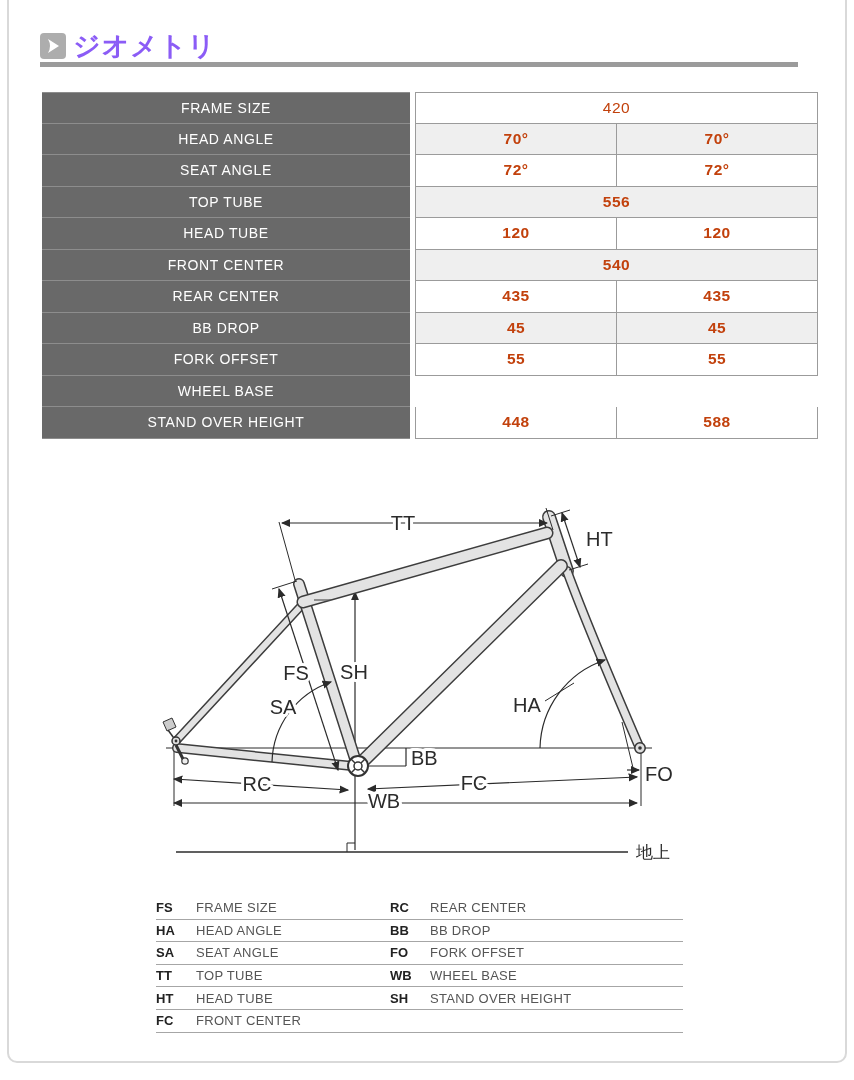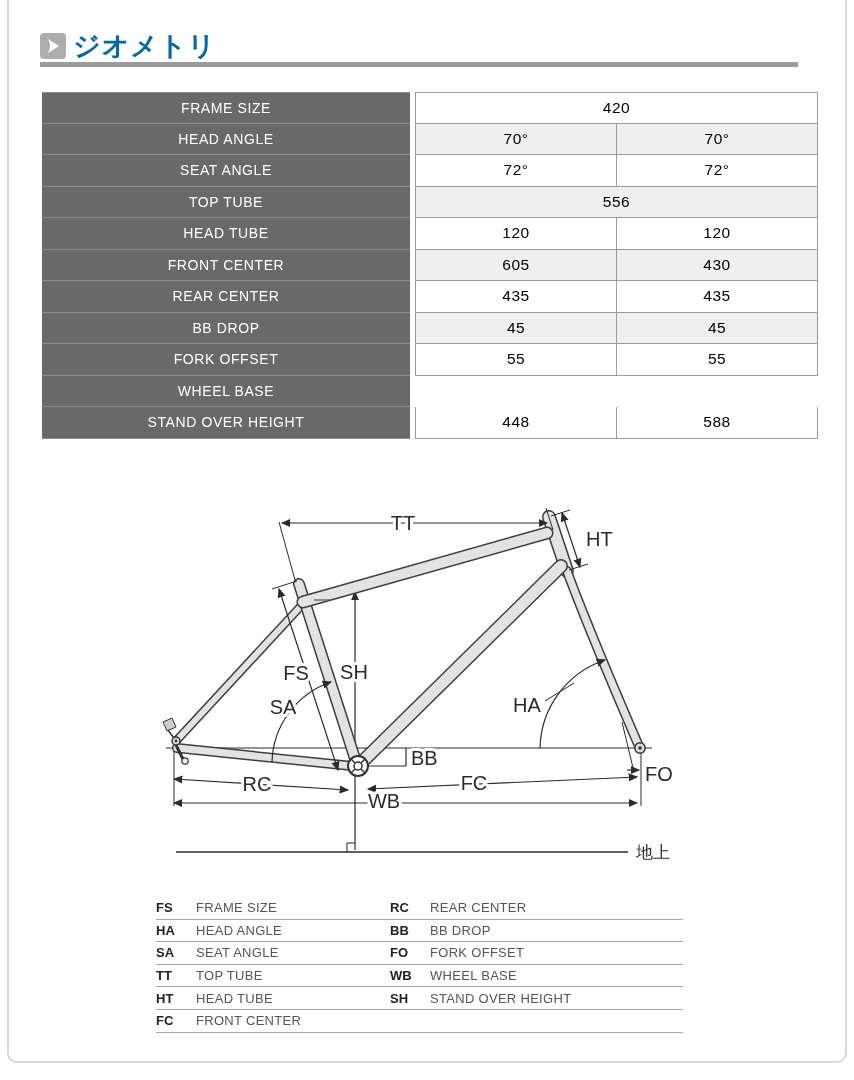--- a/index.html
+++ b/index.html
@@ -11,42 +11,42 @@
     position:absolute; left:7px; right:7px; top:-14px; bottom:17px;
     border:2px solid #d9d9d9; border-radius:10px; pointer-events:none;
   }
 
   
   .header { position:absolute; left:40px; top:28px; display:flex; align-items:center; gap:7px; }
   .title-icon {
     width:26px; height:26px; background:#adadad; border-radius:4px;
     display:flex; align-items:center; justify-content:center; flex:0 0 auto;
   }
-  .page-title { font-size:27px; font-weight:bold; color:#0369a1; letter-spacing:1px; }
+  .page-title { font-size:27px; font-weight:bold; color:#8b5cf6; letter-spacing:1px; }
   .title-rule { position:absolute; left:40px; top:62px; width:758px; height:5px; background:#9b9b9b; }
 
   
   .spec-table { position:absolute; left:42px; top:92px; width:776px; }
   .srow { display:flex; height:31.5px; }
   .slabel {
     width:368px; box-sizing:border-box; background:#696969; color:#fff;
     font-size:14px; letter-spacing:0.6px;
     display:flex; align-items:center; justify-content:center;
     border-bottom:1px solid #8d8d8d;
   }
   .srow:first-child .slabel { border-top:1px solid #8d8d8d; }
   .sgap { width:5px; background:#fff; flex:0 0 auto; }
   .svals { flex:1; display:flex; }
   .vcell {
     flex:1; box-sizing:border-box; border:1px solid #9b9b9b;
     display:flex; align-items:center; justify-content:center;
-    font-size:15.5px; color:#000000; letter-spacing:0.5px; background:#fff;
+    font-size:15.5px; color:#c2410c; letter-spacing:0.5px; background:#fff;
   }
   .vcell + .vcell { border-left:none; }
-  .srow + .srow .vcell { border-top:none; }
+  .srow + .srow .vcell { border-top:none;font-weight:bold; }
   .srow:nth-child(even) .vcell { background:#efefef; }
 
   
   .diagram { position:absolute; left:0; top:490px; width:854px; height:390px; }
   .tube-out { stroke:#3d3d3d; fill:none; stroke-linecap:round; }
   .tube-in  { stroke:#e3e3e3; fill:none; stroke-linecap:round; }
   .dim { stroke:#2b2b2b; stroke-width:1.2; fill:none; }
   .thin { stroke:#2b2b2b; stroke-width:1; fill:none; }
   .dlabel {
     font-family:"Liberation Sans",sans-serif; font-size:20px; fill:#2b2b2b;
@@ -113,22 +113,21 @@
         <div class="sgap"></div>
         <div class="svals">
           <div class="vcell">120</div>
           <div class="vcell">120</div>
         </div>
       </div>
     <div class="srow">
         <div class="slabel">FRONT CENTER</div>
         <div class="sgap"></div>
         <div class="svals">
-          <div class="vcell">605</div>
-          <div class="vcell">430</div>
+          <div class="vcell">540</div>
         </div>
       </div>
     <div class="srow">
         <div class="slabel">REAR CENTER</div>
         <div class="sgap"></div>
         <div class="svals">
           <div class="vcell">435</div>
           <div class="vcell">435</div>
         </div>
       </div>

